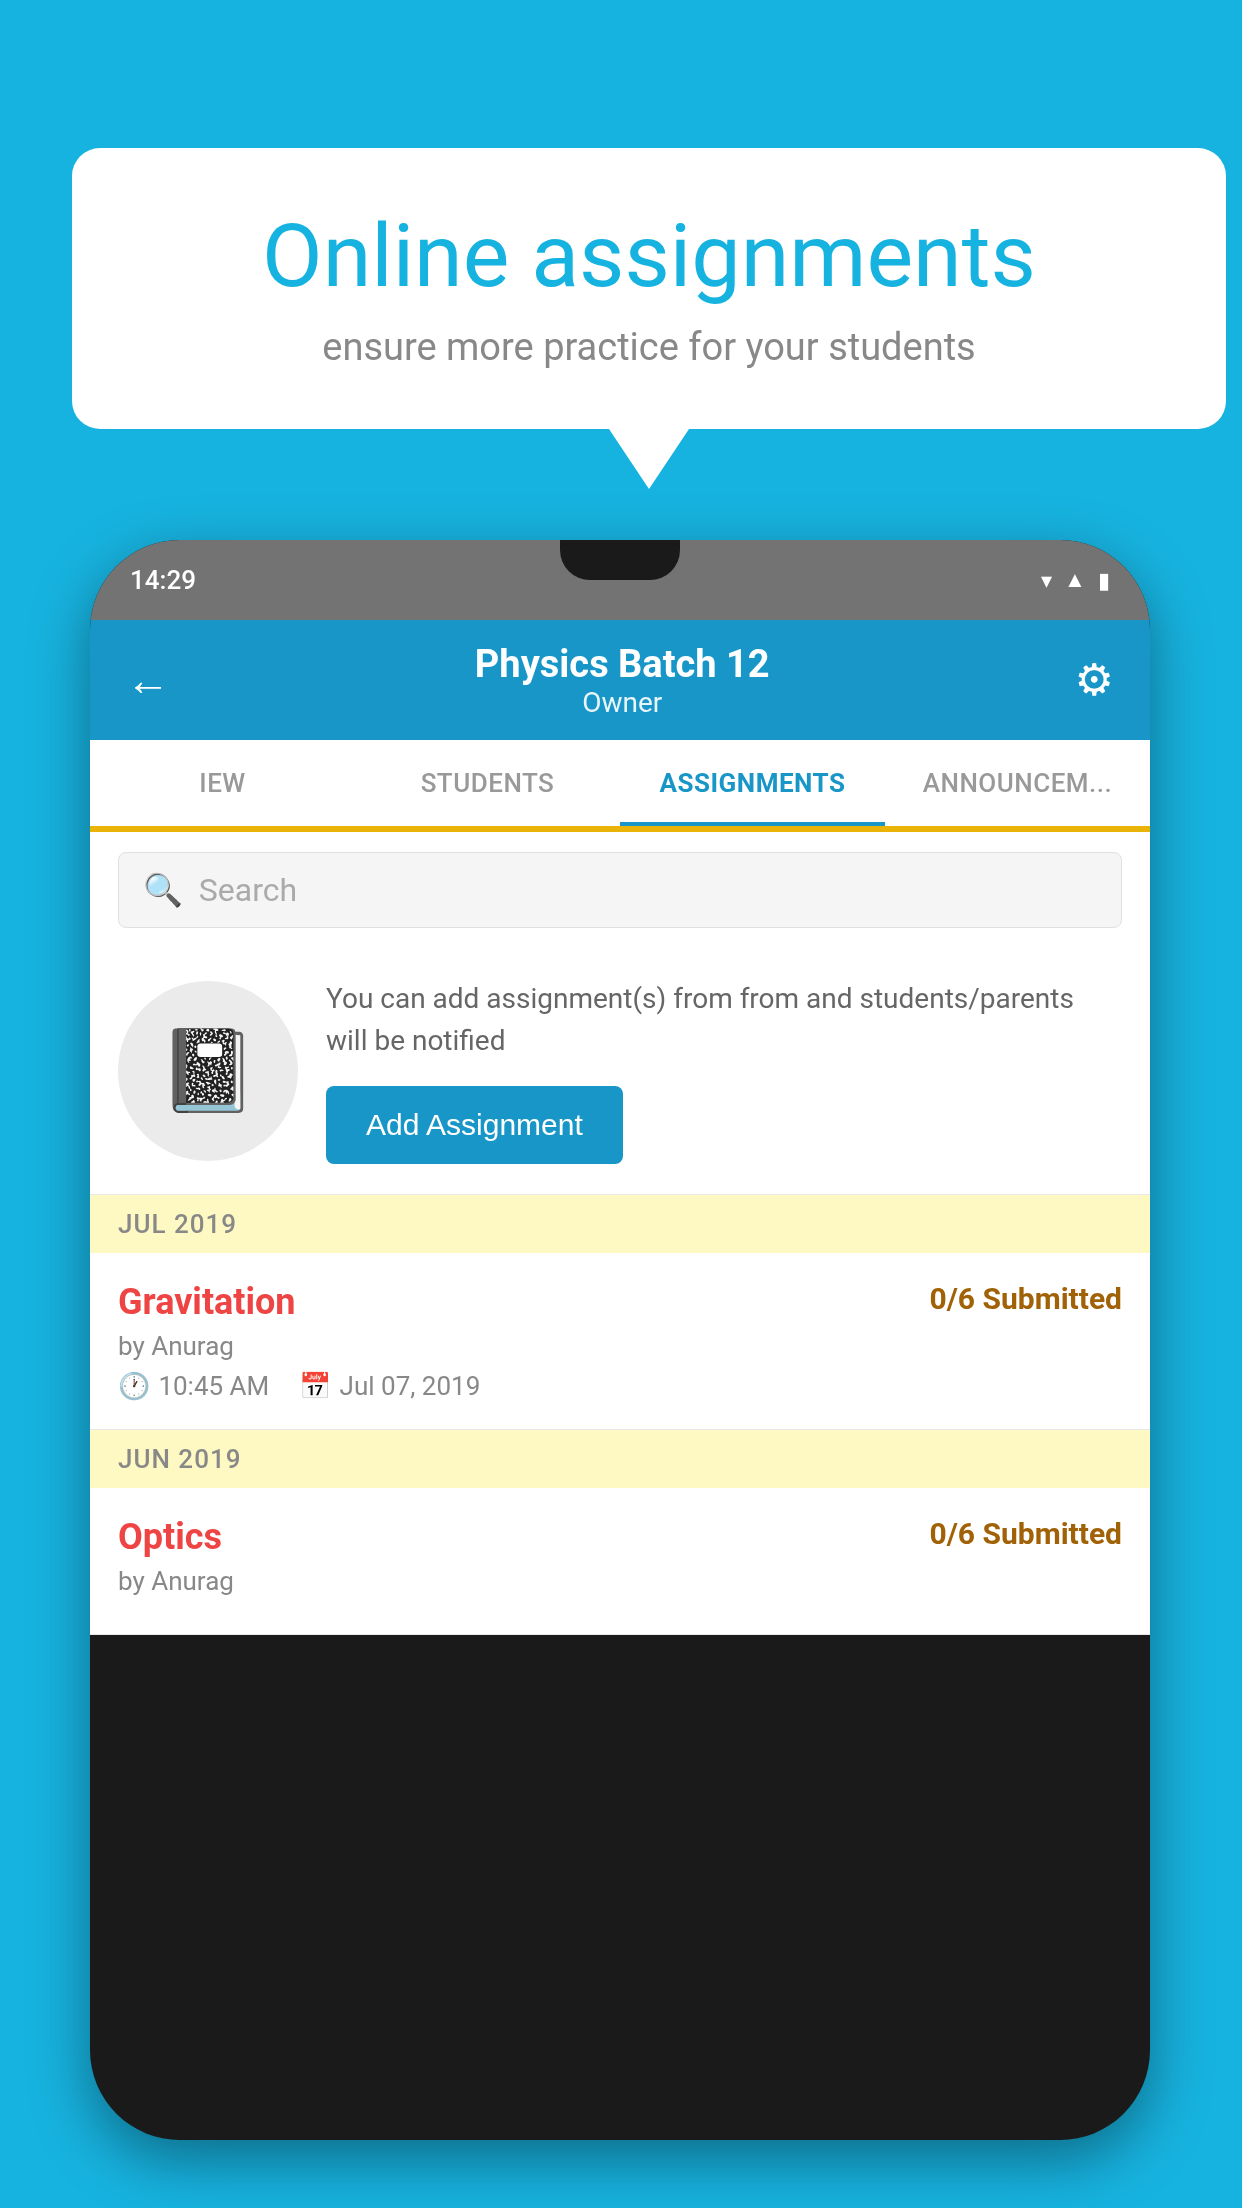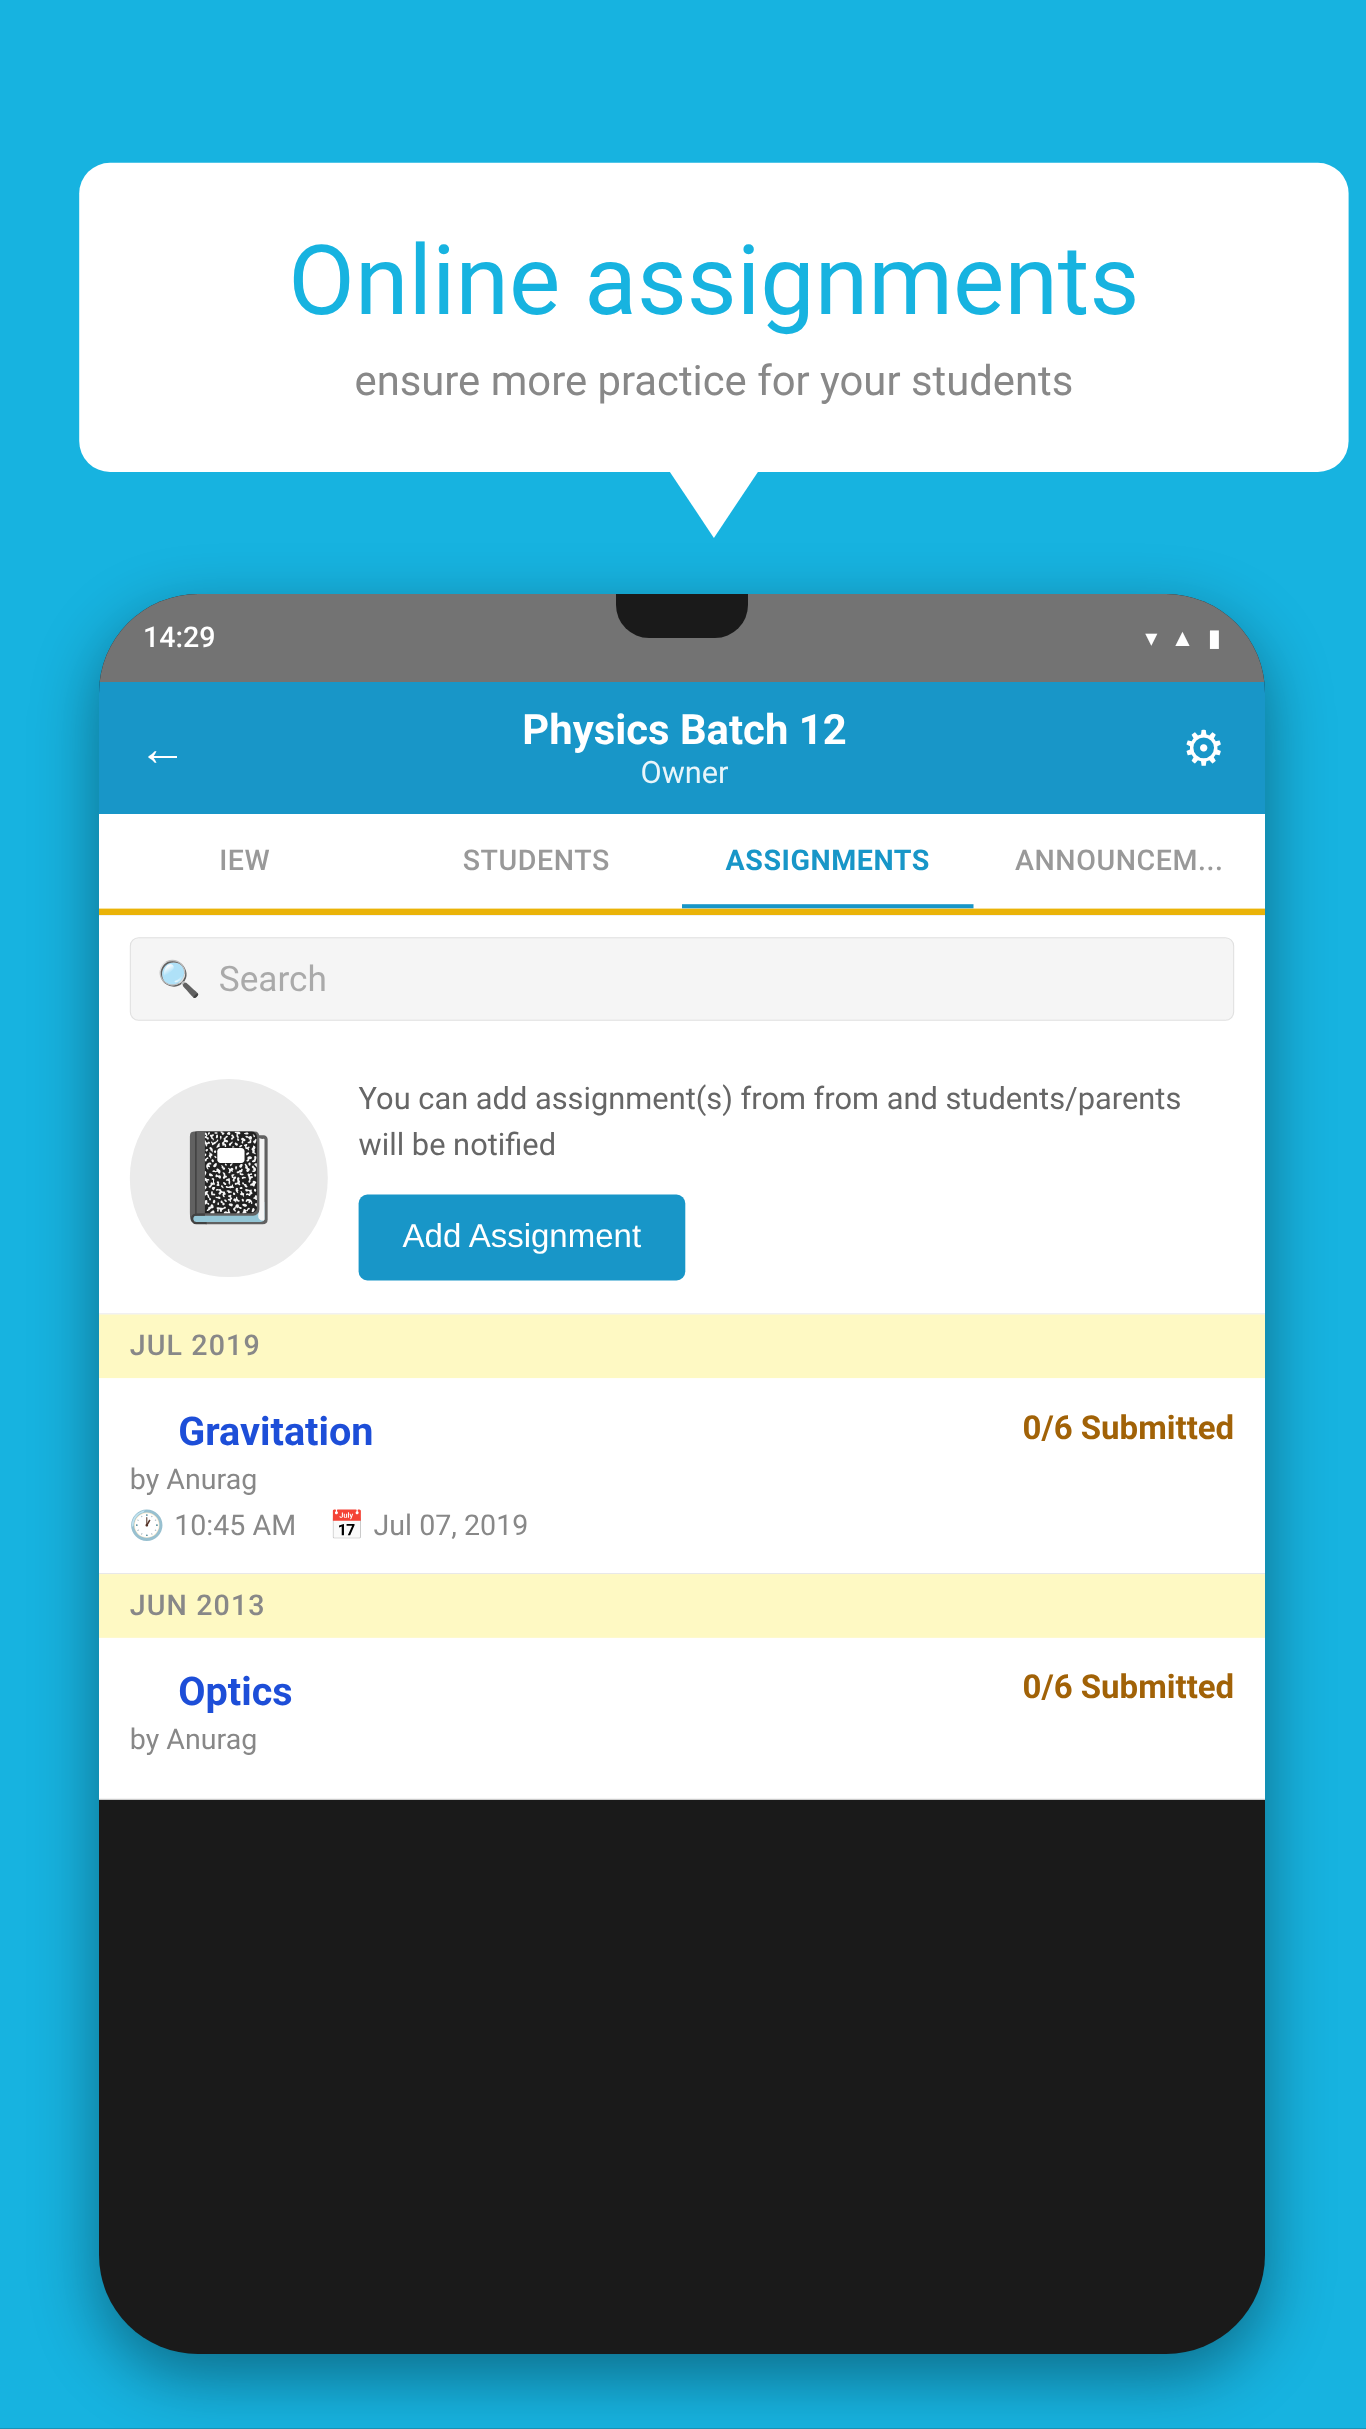--- a/index.html
+++ b/index.html
@@ -280,22 +280,21 @@
     .assignment-item-header {
       display: flex;
       justify-content: space-between;
       align-items: flex-start;
       margin-bottom: 8px;
     }
 
     .assignment-name {
       font-size: 36px;
       font-weight: 700;
-      color: #1d4ed8;
-      margin-left: 44px;
+      color: #ef4444;
     }
 
     .assignment-submitted {
       font-size: 30px;
       color: #a16207;
       font-weight: bold;
     }
 
     .assignment-by {
       color: #888;
@@ -404,21 +403,21 @@
           <span>10:45 AM</span>
         </div>
         <div class="meta-item">
           <span class="meta-icon">📅</span>
           <span>Jul 07, 2019</span>
         </div>
       </div>
     </div>
 
     <div class="month-section">
-      <span class="month-label">JUN 2013</span>
+      <span class="month-label">JUN 2019</span>
     </div>
 
     <div class="assignment-item">
       <div class="assignment-item-header">
         <span class="assignment-name">Optics</span>
         <span class="assignment-submitted">0/6 Submitted</span>
       </div>
       <div class="assignment-by">by Anurag</div>
     </div>
 

